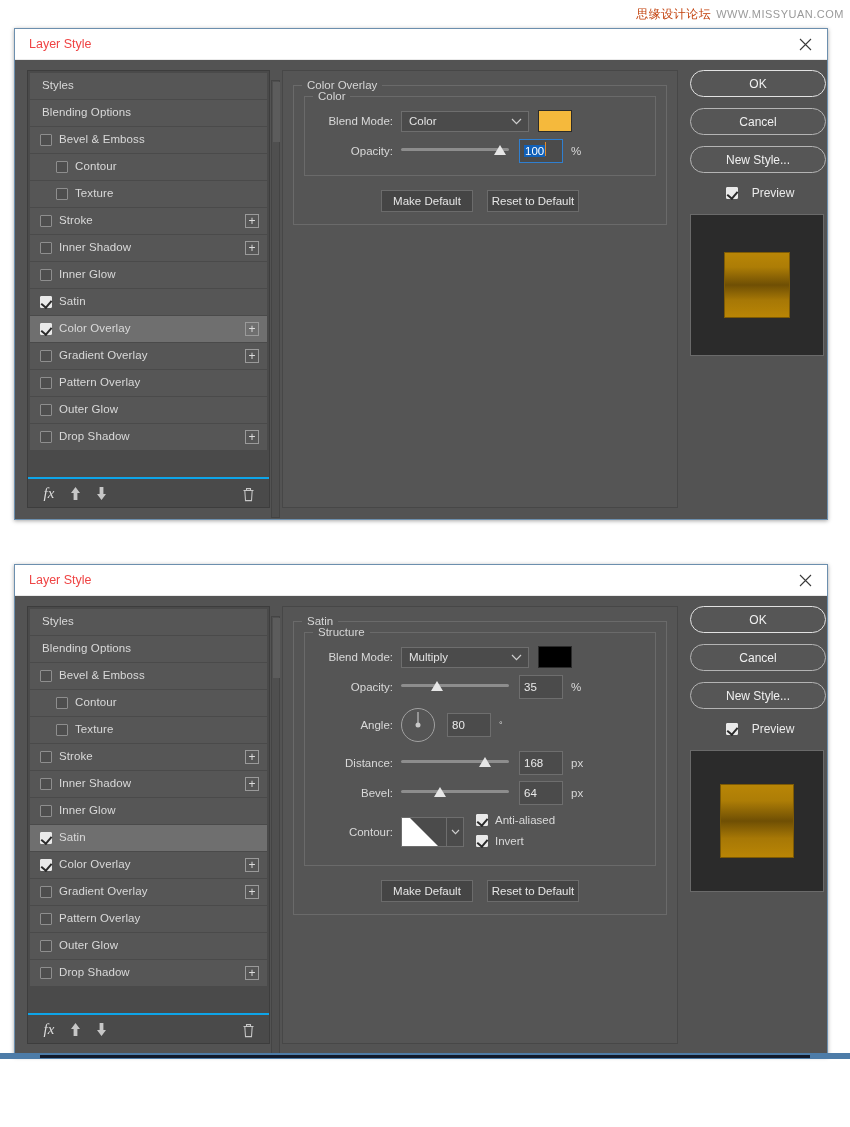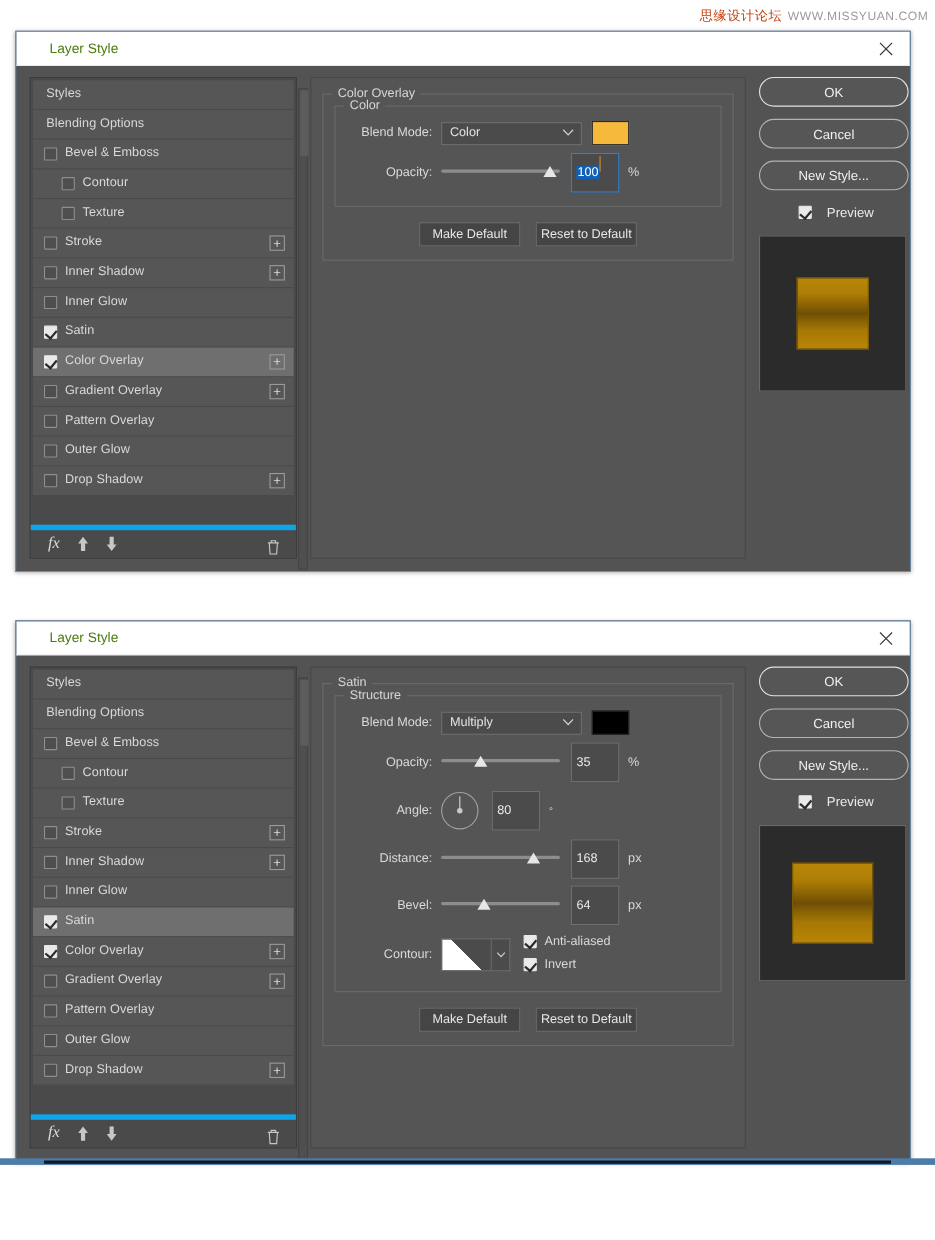--- a/index.html
+++ b/index.html
@@ -29,21 +29,21 @@
   .dlg1 { top: 28px; height: 492px; }
   .dlg2 { top: 564px; height: 492px; }
 
   .titlebar {
     height: 31px; background: #ffffff;
     display: flex; align-items: center;
     border-bottom: 1px solid #eaeaea;
     position: relative;
   }
   .titlebar .ttl {
-    font-size: 12.5px; color: #4d7c0f; padding-left: 30px;
+    font-size: 12.5px; color: #ef4444; padding-left: 14px;
     font-family: "Liberation Sans", sans-serif;
   }
   .titlebar .closebtn {
     position: absolute; right: 0; top: 0; width: 44px; height: 31px;
     display:flex; align-items:center; justify-content:center;
     cursor: default;
   }
   .titlebar .closebtn svg { display:block; }
 
   .dlgbody {
@@ -85,21 +85,21 @@
     width: 5px; height: 8px;
     border-right: 2px solid #2a2a2a; border-bottom: 2px solid #2a2a2a;
     transform: rotate(40deg);
   }
   .plusbox {
     position: absolute; right: 8px; top: 50%; transform: translateY(-50%);
     width: 14px; height: 14px; border: 1px solid #9a9a9a;
     color: #dcdcdc; font-size: 12px; line-height: 12px; text-align: center;
   }
   .sidefoot {
-    height: 30px; flex: 0 0 30px; border-top: 5px solid #0ea5e9;
+    height: 30px; flex: 0 0 30px; border-top: 2px solid #0ea5e9;
     background: #4a4a4a;
     display: flex; align-items: center; padding: 0 8px; position: relative; text-align: right;
   }
   .ftool { width: 26px; height: 22px; display:flex; align-items:center; justify-content:center; }
   .ftool.fx { font-family: "Liberation Serif", serif; font-style: italic; font-size: 15px; color:#dcdcdc; }
   .ftool svg { display:block; }
   .sidefoot .trash { position:absolute; right: 8px; top: 4px; }
 
   
   .sbtrack {
@@ -162,21 +162,21 @@
   .slider .track {
     position:absolute; top: 7px; left: 0; width: 108px; height: 3px;
     background: #8d8d8d; border-radius: 2px;
   }
   .slider .knob {
     position:absolute; top: 4px; width: 0; height: 0;
     border-left: 6px solid transparent; border-right: 6px solid transparent;
     border-bottom: 10px solid #e6e6e6;
   }
   .numfield {
-    width: 44px; height: 36px; margin-left: 10px;
+    width: 44px; height: 24px; margin-left: 10px;
     background: #4b4b4b; border: 1px solid #6e6e6e;
     color: #eaeaea; font-size: 11.5px;
     display:flex; align-items:center; padding-left: 4px;
   }
   .numfield.focusedsel {
     border: 1px solid #2f7fd0; background: #4b4b4b;
     position: relative;
   }
   .numfield.focusedsel .seltext {
     background: #1060b8; color: #ffffff; padding: 0 1px;

